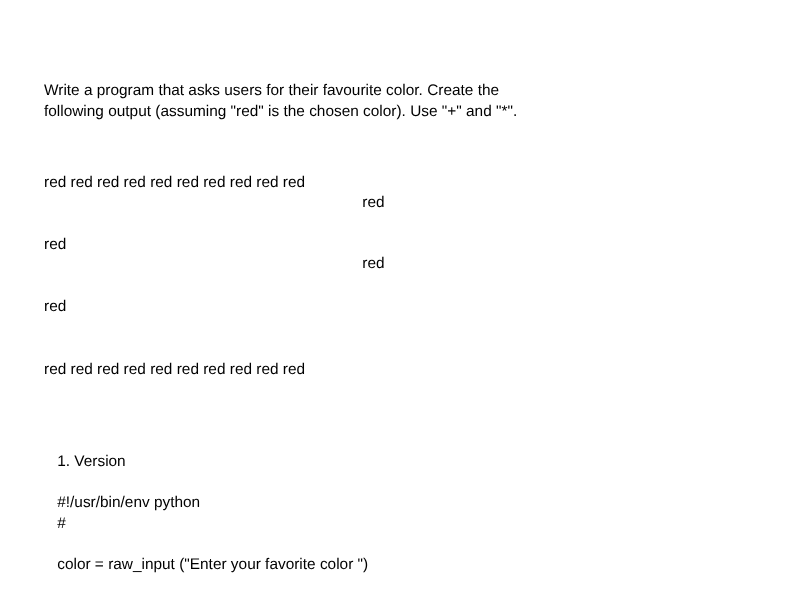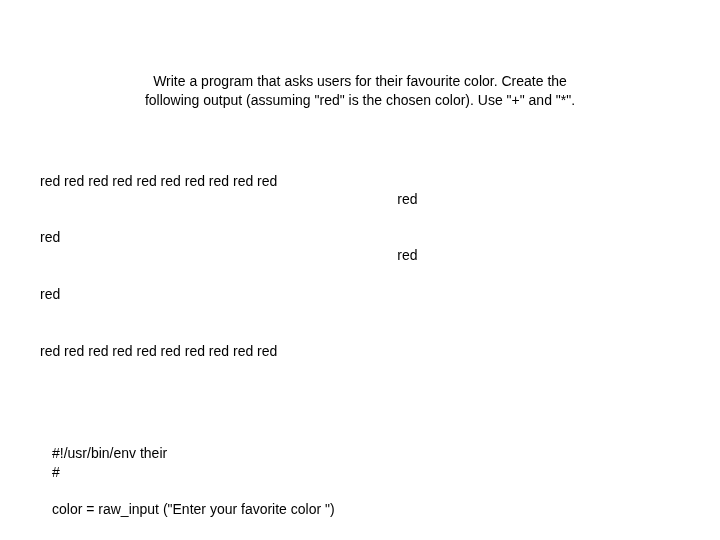--- a/index.html
+++ b/index.html
@@ -10,27 +10,26 @@
     body {
       width: 720px;
       height: 540px;
       background: #ffffff;
       font-family: Arial, Helvetica, sans-serif;
       font-size: 14px;
       color: #000000;
       padding: 72px 40px 20px 40px;
     }
     .description {
-      margin-bottom: 24px;
+      margin-bottom: 8px;
       line-height: 1.35;
-      text-align: center;
     }
     .output-block {
       display: flex;
-      gap: 120px;
+      gap: 52px;
       margin-bottom: 28px;
       line-height: 1.35;
     }
     .output-col {
       white-space: pre;
     }
     .code-block {
       padding-left: 12px;
       line-height: 1.35;
     }
@@ -56,19 +55,20 @@
     <div>red</div>
     <div>red red red red red red red red red red</div>
   </div>
   <div class="output-col" style="padding-top:18px;">
     <div>red</div>
     <div>red</div>
   </div>
 </div>
 
 <div class="code-block">
+  <div class="code-line">1. Version</div>
   <div class="spacer"></div>
-  <div class="code-line">#!/usr/bin/env their</div>
+  <div class="code-line">#!/usr/bin/env python</div>
   <div class="code-line">#</div>
   <div class="spacer"></div>
   <div class="code-line">color = raw_input ("Enter your favorite color ")</div>
 
 </div>
 
 </body></html>

